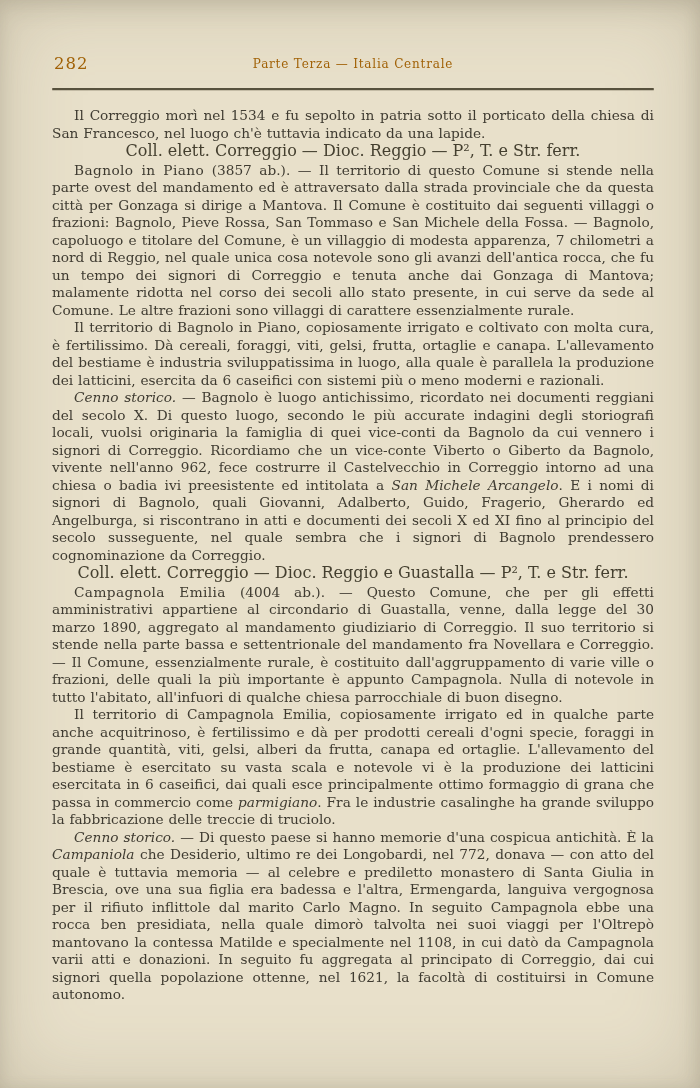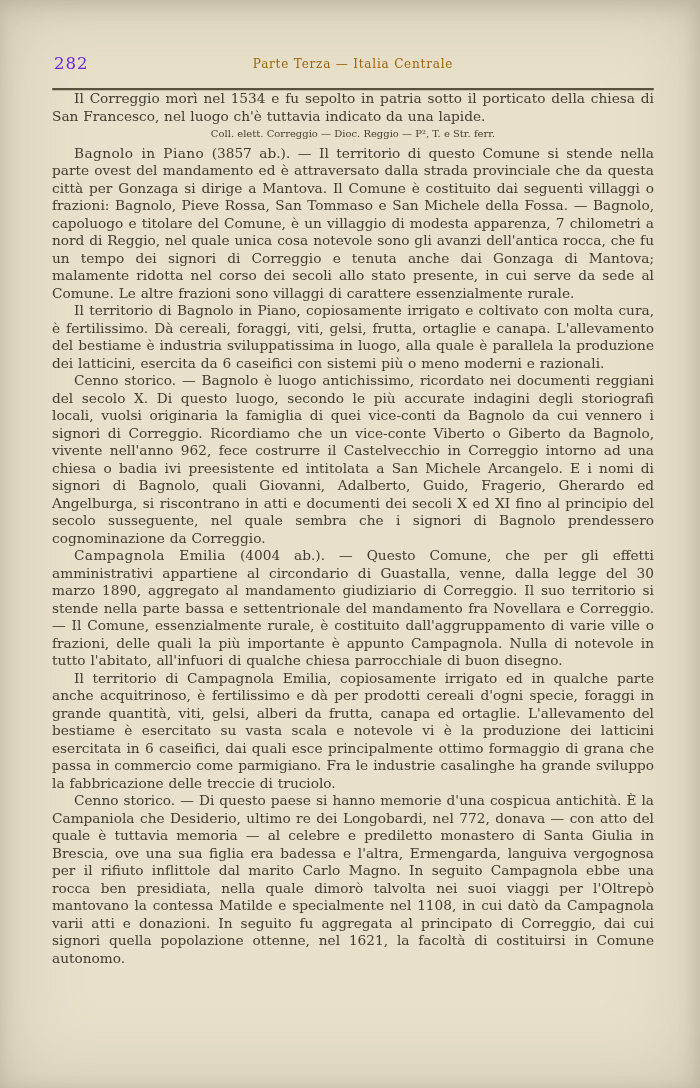--- a/index.html
+++ b/index.html
@@ -29,76 +29,79 @@
   .running-head {
     position: relative;
     height: 21px;
   }
   .pagenum {
     position: absolute;
     left: 2px;
     top: 0;
     font-size: 16.5px;
     letter-spacing: 1px;
-    color: #6d28d9;
+    color: #a16207;
   }
   .head-title {
     display: block;
     text-align: center;
     font-size: 12px;
     letter-spacing: 0.8px;
     padding-top: 3px;
     color: #a16207;
   }
   .rule {
     margin-top: 13px;
     height: 2px;
     background: #57513d;
     border-radius: 1px;
     box-shadow: 0 1px 0 rgba(87,81,61,0.25);
   }
   .text-body {
+    margin-top: 17px;
   }
   p.paragraph {
     margin: 0;
     text-indent: 22px;
     text-align: justify;
     font-size: 13.7px;
     line-height: 17.5px;
     word-spacing: 0.5px;
   }
   p.credit {
     margin: 1px 0 2px 0;
     text-indent: 0;
     text-align: center;
-    font-size: 10px;
+    font-size: 16px;
     line-height: 16.5px;
     color: #443f2f;
   }
   .seg-bold {
     font-weight: normal;
     letter-spacing: 0.4px;
   }
   .seg-italic {
+    font-style: italic;
   }
 </style>
 </head>
 <body>
 
 <div class="page">
   <div class="content">
     <div class="running-head">
       <span class="pagenum">282</span>
       <span class="head-title">Parte Terza — Italia Centrale</span>
     </div>
     <div class="rule"></div>
     <div class="text-body">
         <p class="paragraph"><span>Il Correggio morì nel 1534 e fu sepolto in patria sotto il porticato della chiesa di San Francesco, nel luogo ch'è tuttavia indicato da una lapide.</span></p>
         <p class="credit"><span>Coll. elett. Correggio — Dioc. Reggio — P², T. e Str. ferr.</span></p>
         <p class="paragraph"><span class="seg-bold">Bagnolo in Piano</span><span> (3857 ab.). — Il territorio di questo Comune si stende nella parte ovest del mandamento ed è attraversato dalla strada provinciale che da questa città per Gonzaga si dirige a Mantova. Il Comune è costituito dai seguenti villaggi o frazioni: Bagnolo, Pieve Rossa, San Tommaso e San Michele della Fossa. — Bagnolo, capoluogo e titolare del Comune, è un villaggio di modesta apparenza, 7 chilometri a nord di Reggio, nel quale unica cosa notevole sono gli avanzi dell'antica rocca, che fu un tempo dei signori di Correggio e tenuta anche dai Gonzaga di Mantova; malamente ridotta nel corso dei secoli allo stato presente, in cui serve da sede al Comune. Le altre frazioni sono villaggi di carattere essenzialmente rurale.</span></p>
         <p class="paragraph"><span>Il territorio di Bagnolo in Piano, copiosamente irrigato e coltivato con molta cura, è fertilissimo. Dà cereali, foraggi, viti, gelsi, frutta, ortaglie e canapa. L'allevamento del bestiame è industria sviluppatissima in luogo, alla quale è parallela la produzione dei latticini, esercita da 6 caseifici con sistemi più o meno moderni e razionali.</span></p>
         <p class="paragraph"><span class="seg-italic">Cenno storico.</span><span> — Bagnolo è luogo antichissimo, ricordato nei documenti reggiani del secolo X. Di questo luogo, secondo le più accurate indagini degli storiografi locali, vuolsi originaria la famiglia di quei vice-conti da Bagnolo da cui vennero i signori di Correggio. Ricordiamo che un vice-conte Viberto o Giberto da Bagnolo, vivente nell'anno 962, fece costrurre il Castelvecchio in Correggio intorno ad una chiesa o badia ivi preesistente ed intitolata a </span><span class="seg-italic">San Michele Arcangelo</span><span>. E i nomi di signori di Bagnolo, quali Giovanni, Adalberto, Guido, Fragerio, Gherardo ed Angelburga, si riscontrano in atti e documenti dei secoli X ed XI fino al principio del secolo susseguente, nel quale sembra che i signori di Bagnolo prendessero cognominazione da Correggio.</span></p>
+        <p class="credit"><span>Coll. elett. Correggio — Dioc. Reggio e Guastalla — P², T. e Str. ferr.</span></p>
         <p class="paragraph"><span class="seg-bold">Campagnola Emilia</span><span> (4004 ab.). — Questo Comune, che per gli effetti amministrativi appartiene al circondario di Guastalla, venne, dalla legge del 30 marzo 1890, aggregato al mandamento giudiziario di Correggio. Il suo territorio si stende nella parte bassa e settentrionale del mandamento fra Novellara e Correggio. — Il Comune, essenzialmente rurale, è costituito dall'aggruppamento di varie ville o frazioni, delle quali la più importante è appunto Campagnola. Nulla di notevole in tutto l'abitato, all'infuori di qualche chiesa parrocchiale di buon disegno.</span></p>
         <p class="paragraph"><span>Il territorio di Campagnola Emilia, copiosamente irrigato ed in qualche parte anche acquitrinoso, è fertilissimo e dà per prodotti cereali d'ogni specie, foraggi in grande quantità, viti, gelsi, alberi da frutta, canapa ed ortaglie. L'allevamento del bestiame è esercitato su vasta scala e notevole vi è la produzione dei latticini esercitata in 6 caseifici, dai quali esce principalmente ottimo formaggio di grana che passa in commercio come </span><span class="seg-italic">parmigiano</span><span>. Fra le industrie casalinghe ha grande sviluppo la fabbricazione delle treccie di truciolo.</span></p>
         <p class="paragraph"><span class="seg-italic">Cenno storico.</span><span> — Di questo paese si hanno memorie d'una cospicua antichità. È la </span><span class="seg-italic">Campaniola</span><span> che Desiderio, ultimo re dei Longobardi, nel 772, donava — con atto del quale è tuttavia memoria — al celebre e prediletto monastero di Santa Giulia in Brescia, ove una sua figlia era badessa e l'altra, Ermengarda, languiva vergognosa per il rifiuto inflittole dal marito Carlo Magno. In seguito Campagnola ebbe una rocca ben presidiata, nella quale dimorò talvolta nei suoi viaggi per l'Oltrepò mantovano la contessa Matilde e specialmente nel 1108, in cui datò da Campagnola varii atti e donazioni. In seguito fu aggregata al principato di Correggio, dai cui signori quella popolazione ottenne, nel 1621, la facoltà di costituirsi in Comune autonomo.</span></p>
       </div>
   </div>
 </div>
 
 </body></html>

